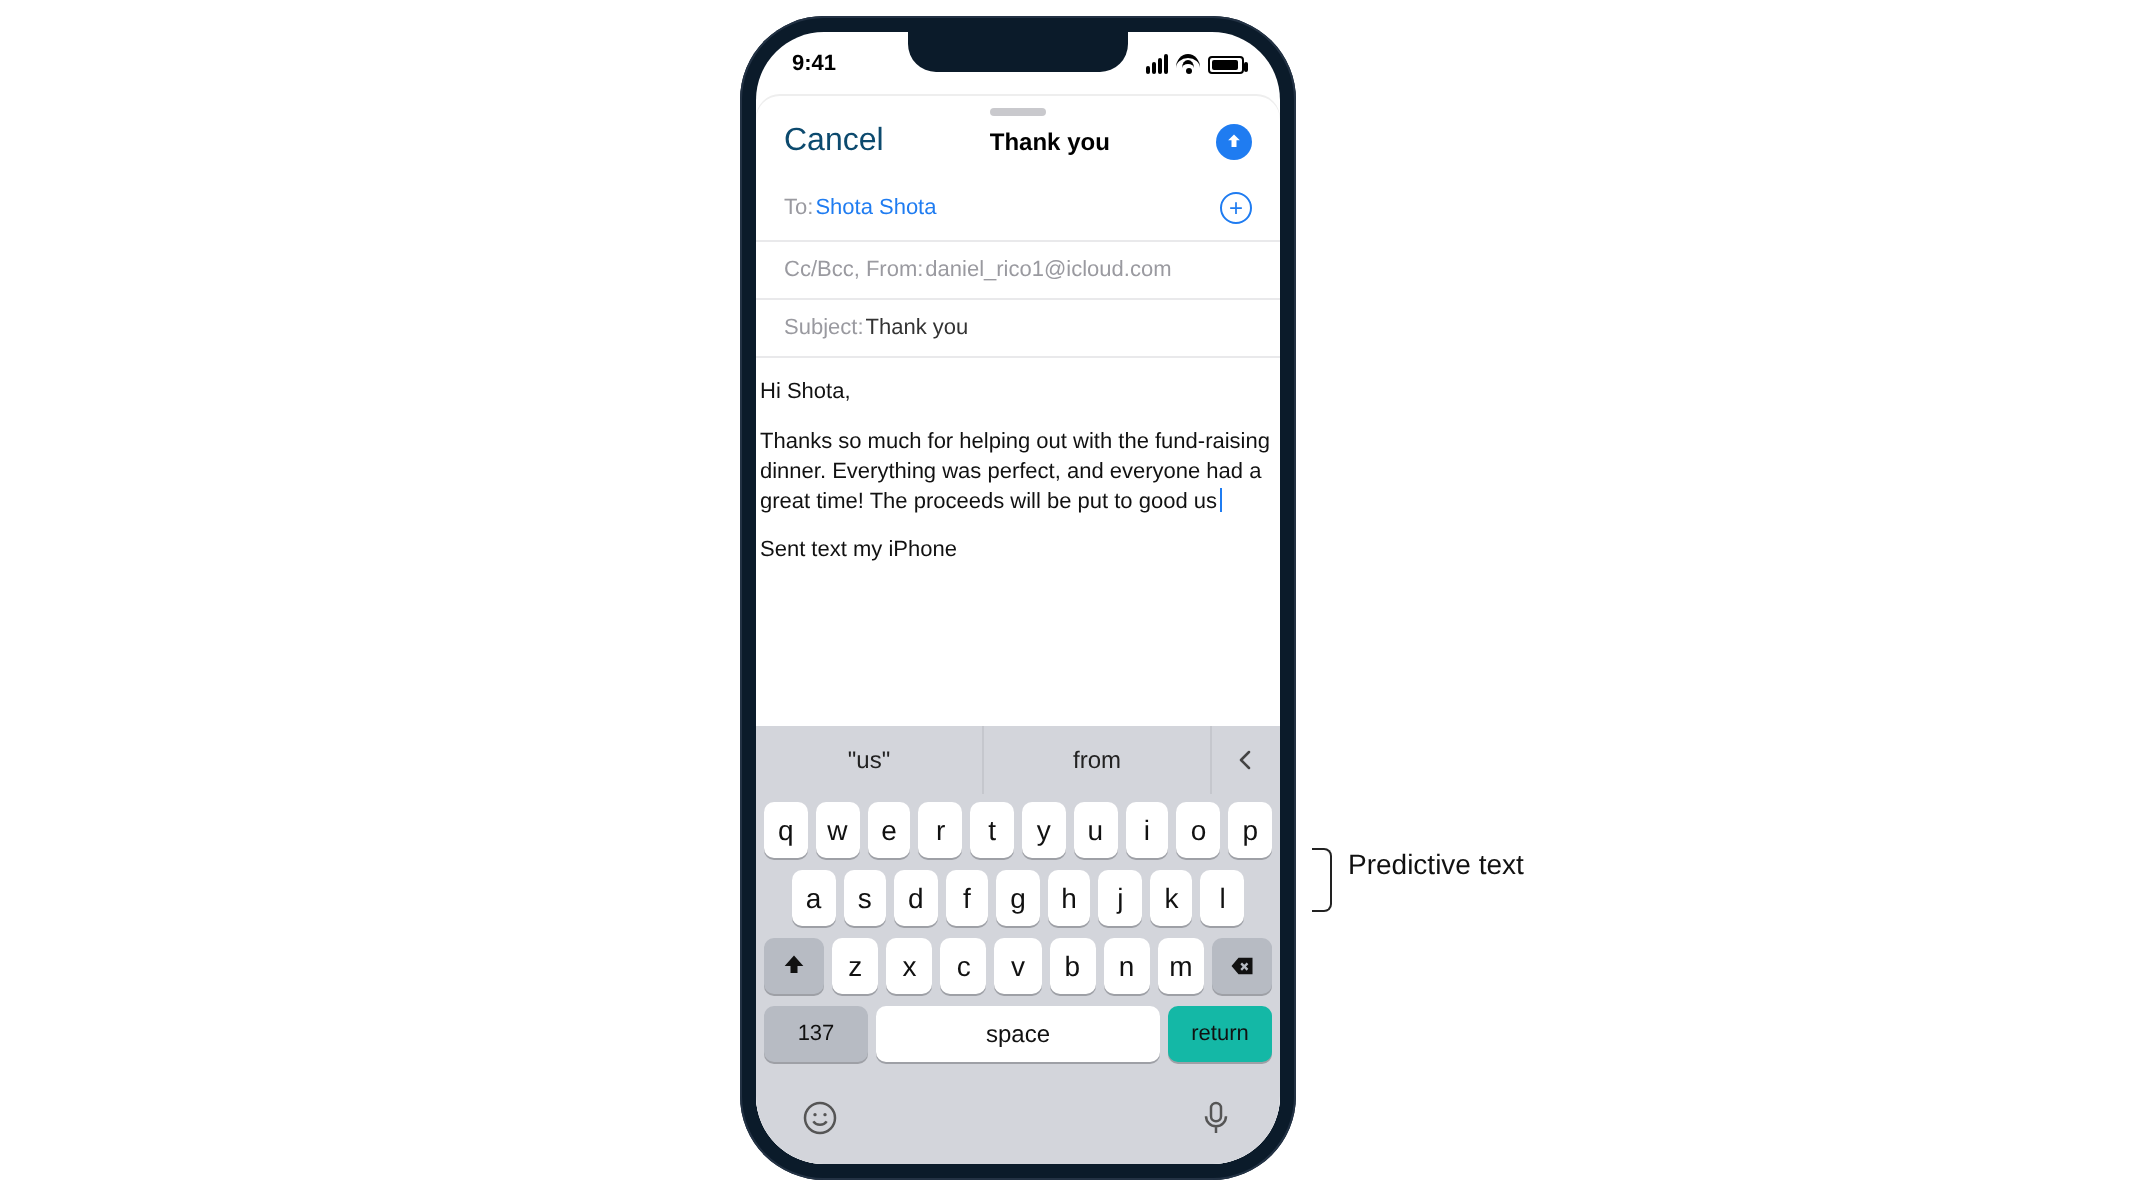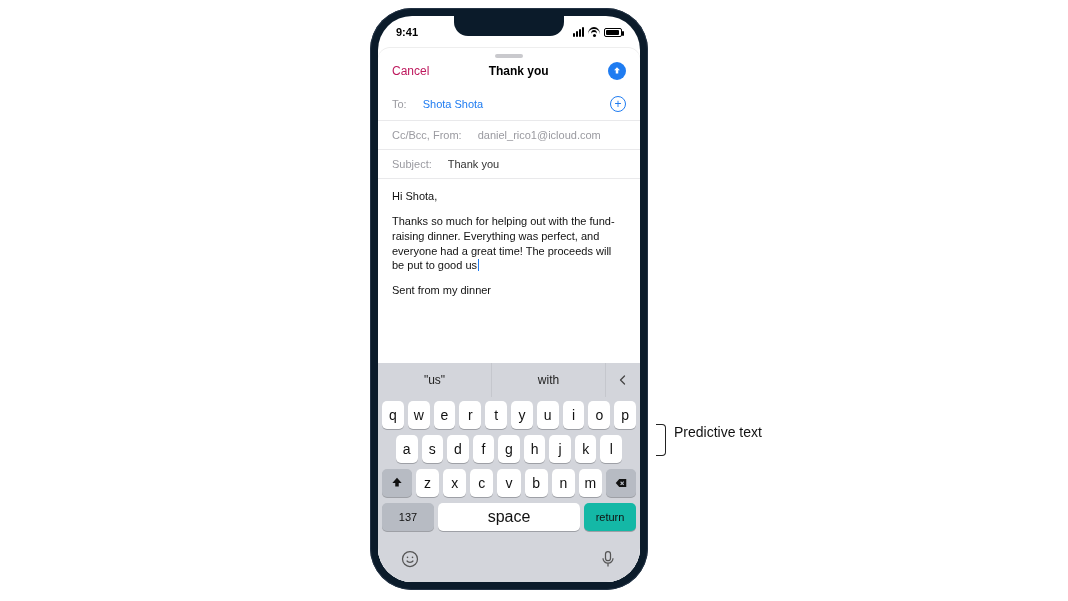--- a/index.html
+++ b/index.html
@@ -57,57 +57,57 @@
     background: #fff;
     box-shadow: 0 -1px 0 #eee;
     overflow:hidden;
   }
   .grabber { width: 28px; height: 4px; background:#c9c9cd; border-radius:2px; margin:6px auto 4px; }
 
   .sheet-header {
     display:flex; align-items:center; justify-content:space-between;
     padding: 0 14px 8px;
   }
-  .cancel { color:#be185d; font-size:12px; }
+  .cancel { color:#0c4a6e; font-size:16px; }
   .title { font-weight:700; font-size:12px; }
   .send-btn {
     width:18px;height:18px;border-radius:50%;background:#1f7cf1;
     display:flex;align-items:center;justify-content:center;color:#fff;font-size:11px;
   }
   .send-btn svg{width:10px;height:10px;fill:#fff;}
 
-  .field { display:flex;align-items:center;gap:16px;padding:8px 14px;border-bottom:1px solid #e9e9eb;font-size:11px; }
+  .field { display:flex;align-items:center;gap:1px;padding:8px 14px;border-bottom:1px solid #e9e9eb;font-size:11px; }
   .field .lbl { color:#9a9aa0; }
   .to-name { color:#1f7cf1; }
   .add-btn { margin-left:auto; width:16px;height:16px;border:1.2px solid #1f7cf1;border-radius:50%;color:#1f7cf1;
              display:flex;align-items:center;justify-content:center;font-size:12px;line-height:1; }
   .subject-val { color:#333; }
 
-  .body-area { padding:10px 14px; flex:1; font-size:11px; color:#111; line-height:1.35; }
+  .body-area { padding:10px 2px; flex:1; font-size:11px; color:#111; line-height:1.35; }
   .body-area p { margin-bottom:10px; }
   .cursor { display:inline-block; width:1px; height:12px; background:#1f7cf1; vertical-align:-2px; margin-left:1px; }
 
   .kb-wrap { background:#d3d5db; }
   .pred-row { display:flex; align-items:stretch; height:34px; }
   .pred { flex:1; display:flex;align-items:center;justify-content:center;font-size:12px;color:#222;border-right:1px solid #c5c7cd; }
   .pred:last-of-type{border-right:0;}
   .pred-chevron { width:34px; display:flex;align-items:center;justify-content:center;font-size:14px;color:#444;background:#d3d5db; }
 
   .kb { padding:4px 4px 6px; }
   .krow { display:flex; gap:4px; margin-bottom:6px; justify-content:center; position:relative; }
   .key {
     background:#fff; border-radius:5px; height:28px;
     flex:1; display:flex;align-items:center;justify-content:center;
     font-size:14px; color:#111;
     box-shadow: 0 1px 0 #9ea0a6;
   }
   .krow.r2 { padding: 0 14px; }
   .krow.r3 { padding: 0 0; }
   .key.shift, .key.backspace { flex: 0 0 30px; background:#b7bbc3; }
-  .key.space { flex: 1; font-size:16px; }
+  .key.space { flex: 1; font-size:12px; }
   .key.num { flex:0 0 52px; background:#b7bbc3; font-size:11px; }
   .key.return { flex:0 0 52px; background:#14b8a6; font-size:11px; }
   .shift svg, .backspace svg { width:14px;height:14px;fill:#111; }
 
   .kb-bottom { display:flex;justify-content:space-between;align-items:center;padding:6px 22px 8px;font-size:18px;color:#555; }
   .kb-bottom svg { width:20px;height:20px;fill:none;stroke:#555;stroke-width:1.5; }
 
   
   .callout {
     position:absolute;
@@ -172,27 +172,27 @@
         </div>
 
         <div class="field">
           <span class="lbl">Subject:</span>
           <span class="subject-val">Thank you</span>
         </div>
 
         <div class="body-area">
           <p>Hi Shota,</p>
           <p><span>Thanks so much for helping out with the fund-raising dinner. Everything was perfect, and everyone had a great time! The proceeds will be put to good us</span><span class="cursor"></span></p>
-          <p>Sent from my dinner</p>
+          <p>Sent text my iPhone</p>
         </div>
 
         <div class="kb-wrap">
           <div class="pred-row">
             <div class="pred">"us"</div>
-            <div class="pred">with</div>
+            <div class="pred">from</div>
             <div class="pred-chevron">
               <svg viewBox="0 0 24 24" width="12" height="12">
                   <path d="M15 4l-8 8 8 8" fill="none" stroke="#444" stroke-width="2.5" stroke-linecap="round" stroke-linejoin="round"></path>
                 </svg>
             </div>
           </div>
 
           <div class="kb">
             <div class="krow" id="krow1">
                 <div class="key">q</div>

